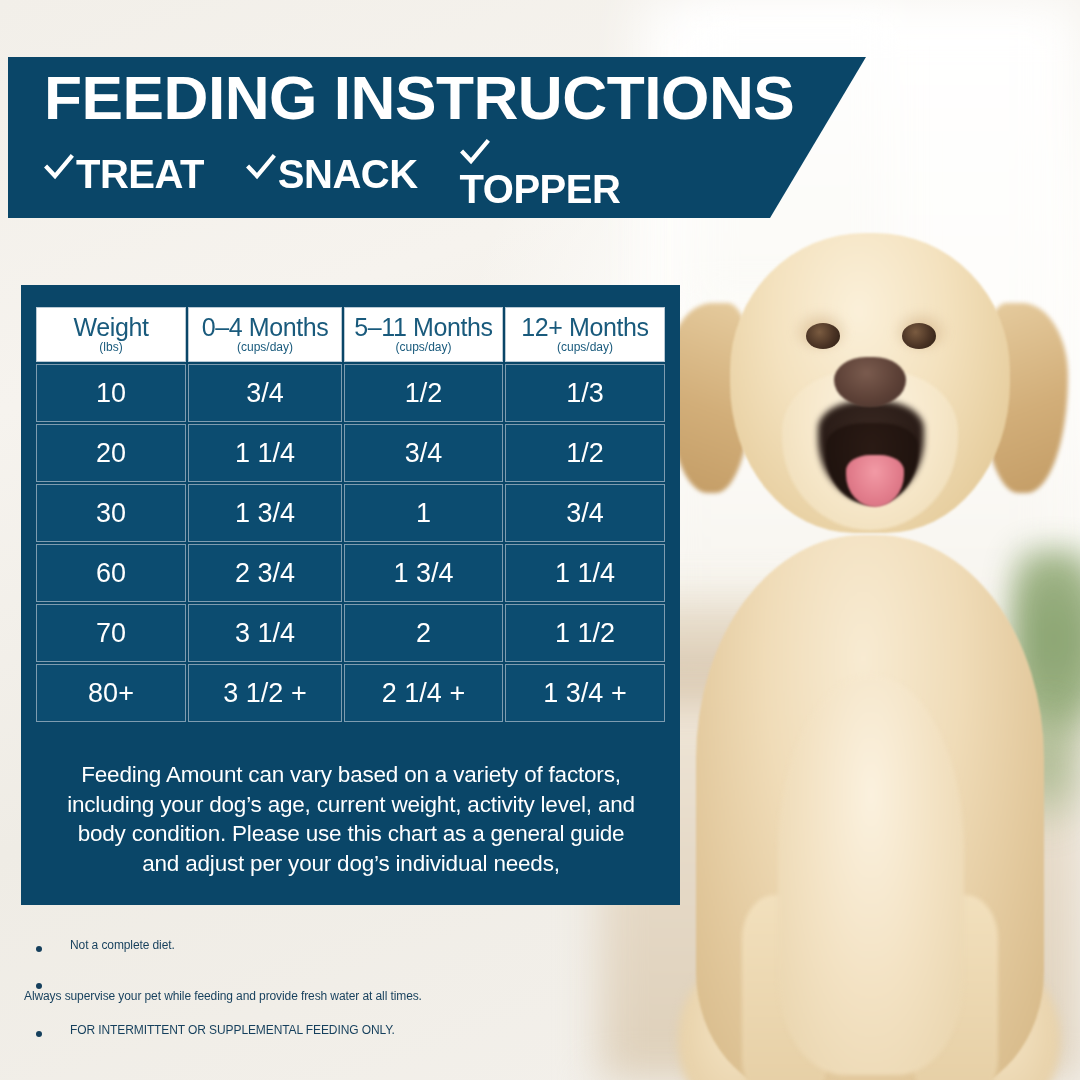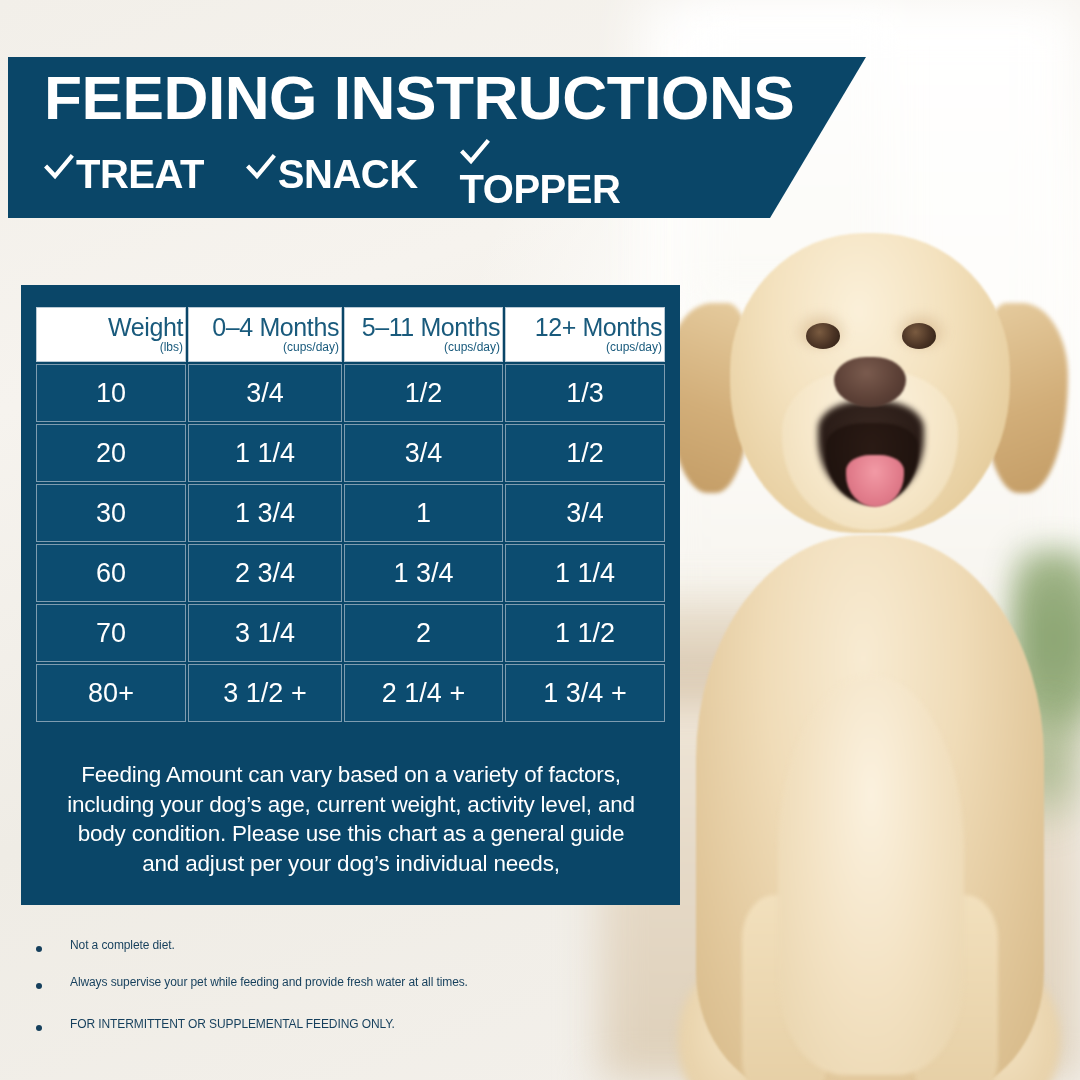--- a/index.html
+++ b/index.html
@@ -205,21 +205,21 @@
     border-collapse:separate; border-spacing:2px;
     table-layout:fixed;
   }
   table.feed col.c0 { width:150px; }
   table.feed col.c1 { width:154px; }
   table.feed col.c2 { width:159px; }
   table.feed col.c3 { width:160px; }
 
   thead td {
     background:#ffffff; color:#195a7c;
-    text-align:right; vertical-align:middle;
+    text-align:center; vertical-align:middle;
     padding:6px 2px 7px; height:52px;
     border:1px solid #b9c9d4;
   }
   .hdr-main { font-size:25px; font-weight:400; line-height:1.05; letter-spacing:-0.4px; white-space:nowrap; }
   .hdr-sub  { font-size:12px; font-weight:400; line-height:1.1; margin-top:1px; }
 
   tbody td {
     background:#0c4c70; color:#ffffff;
     text-align:center; vertical-align:middle;
     height:58px; padding:0 2px;
@@ -233,21 +233,21 @@
     color:#ffffff; text-align:center;
     font-size:22.5px; line-height:1.32; font-weight:400; letter-spacing:-0.2px;
   }
 
   
   .bullets {
     position:absolute; left:24px; top:938px; width:680px;
     color:#153f5c;
   }
   .bullet-row { display:flex; align-items:flex-start; margin-bottom:23px; }
-  .bullet-row.gap { margin-bottom:27px; }
+  .bullet-row.gap { margin-bottom:19px;flex-direction:column; }
   .bullet-dot {
     width:6px; height:6px; border-radius:50%;
     background:#153f5c; flex:0 0 auto;
     margin:8px 28px 0 12px;
   }
   .bullet-text { font-size:12px; font-weight:400; line-height:1.2; letter-spacing:-0.1px; }
 </style>
 </head>
 <body>
 

